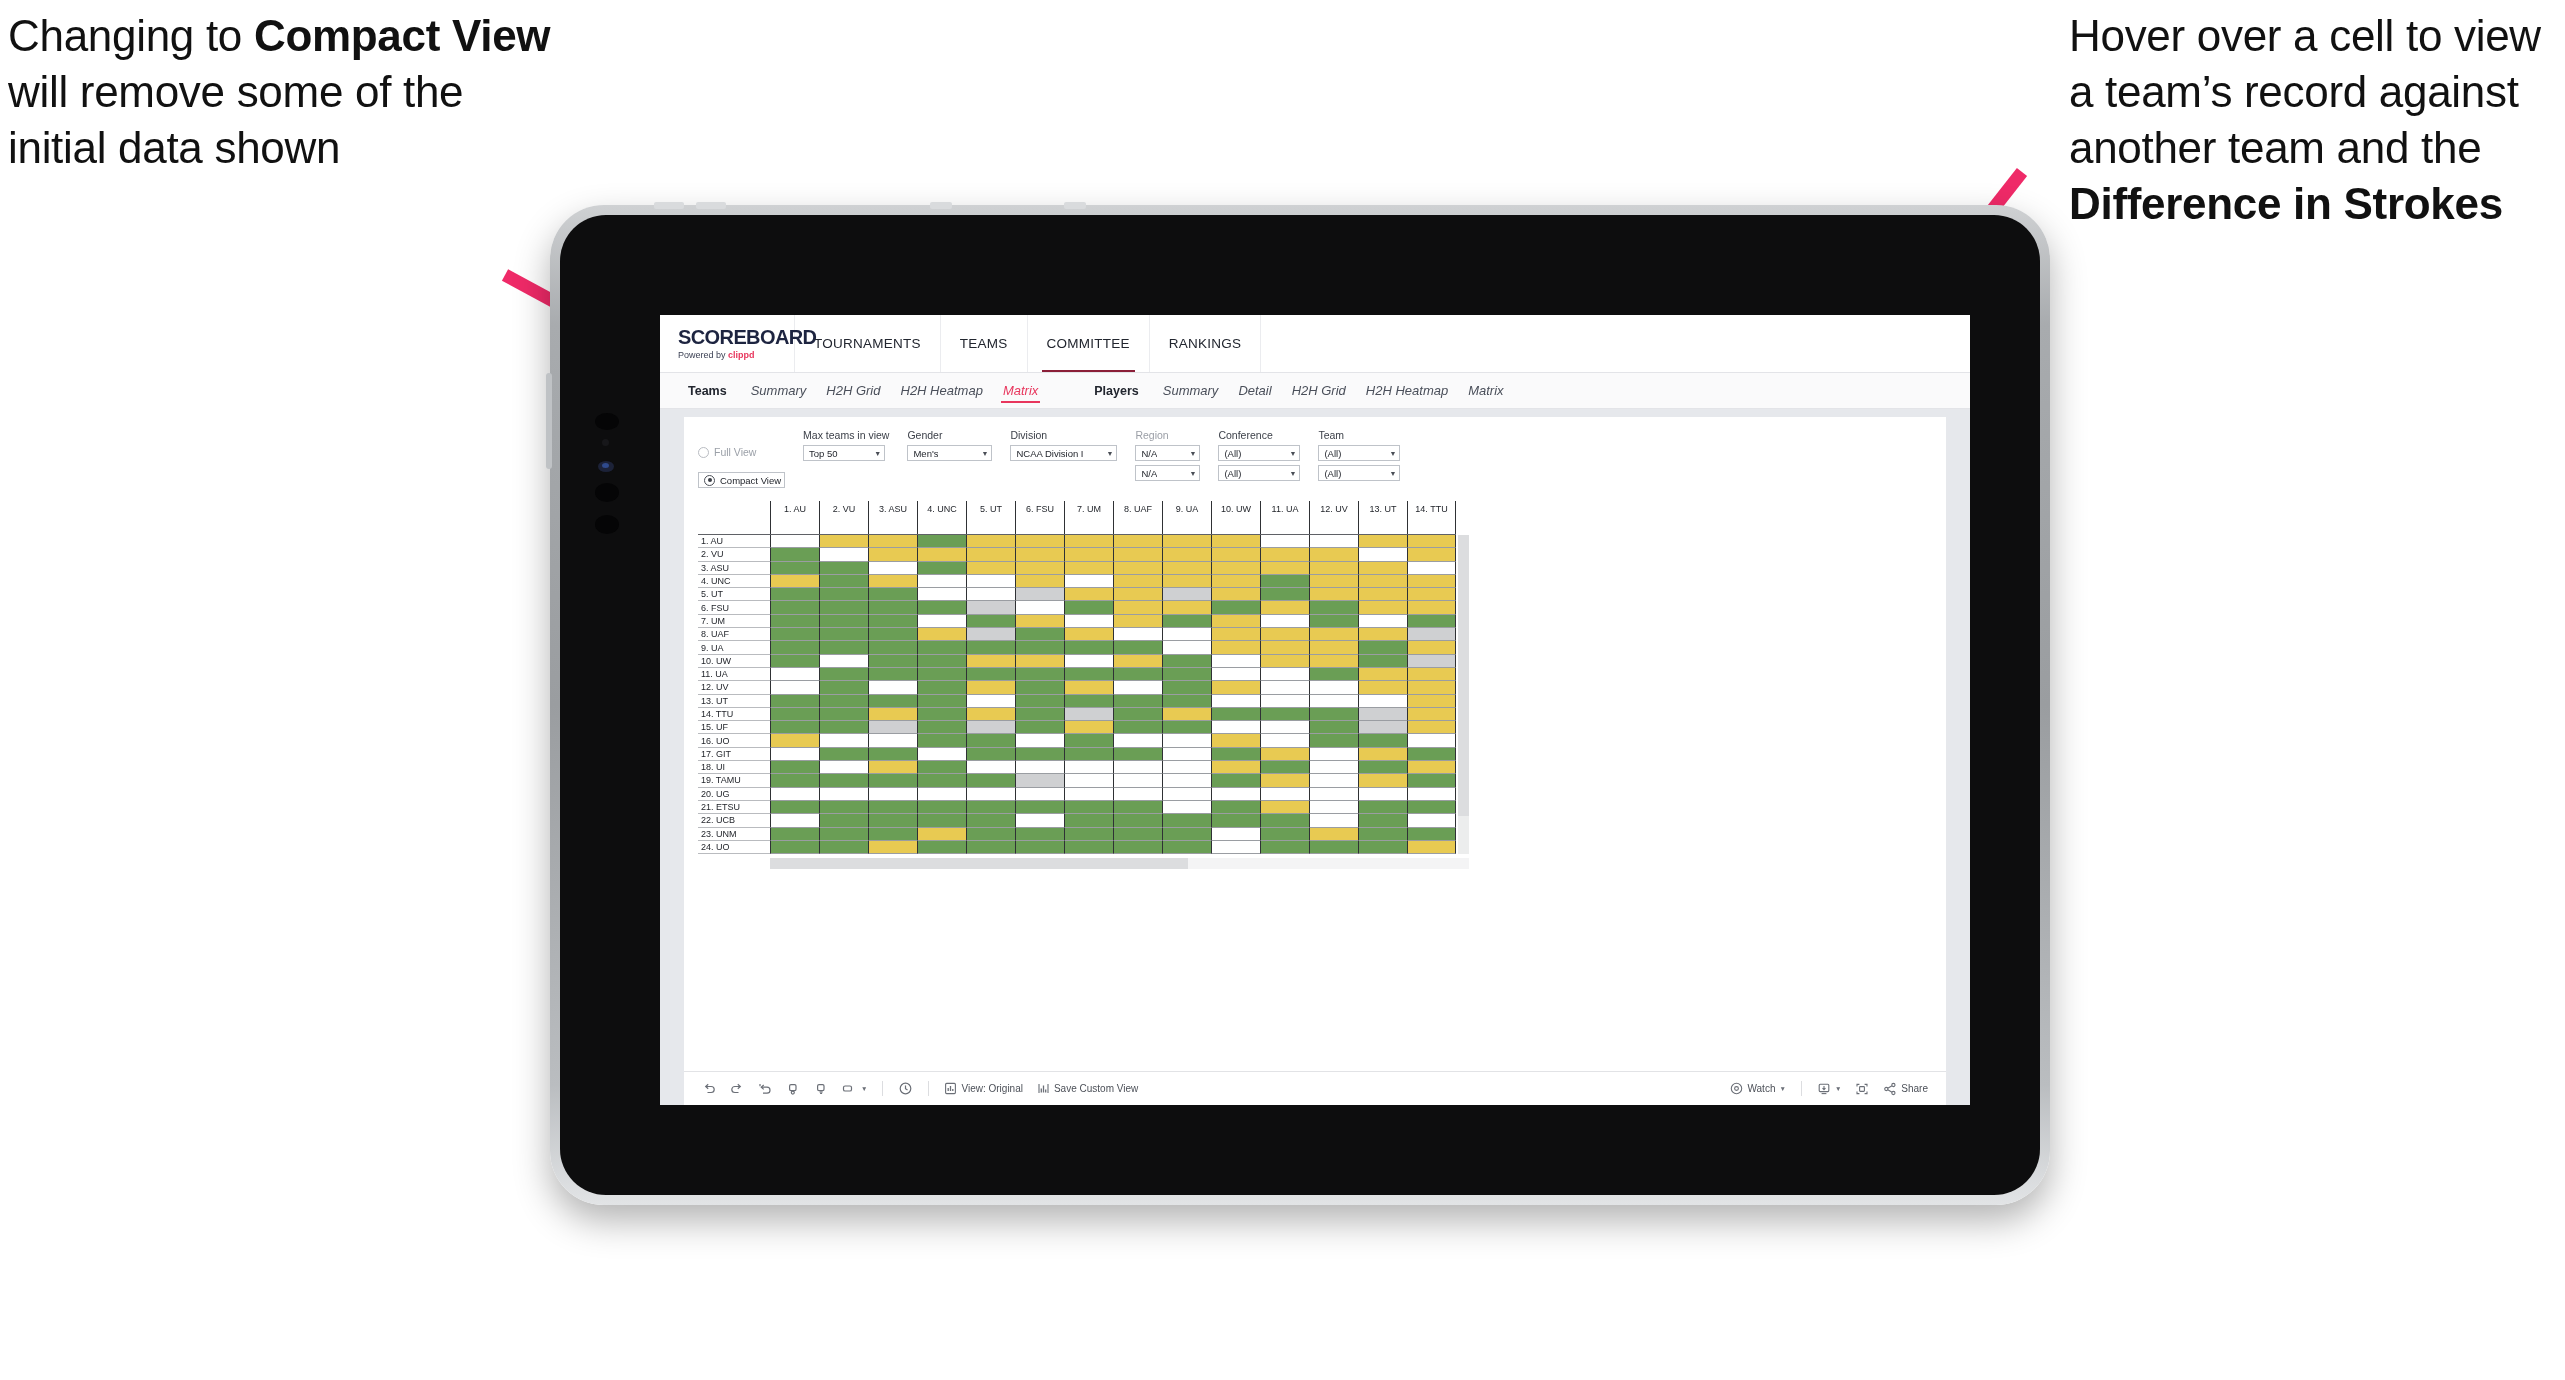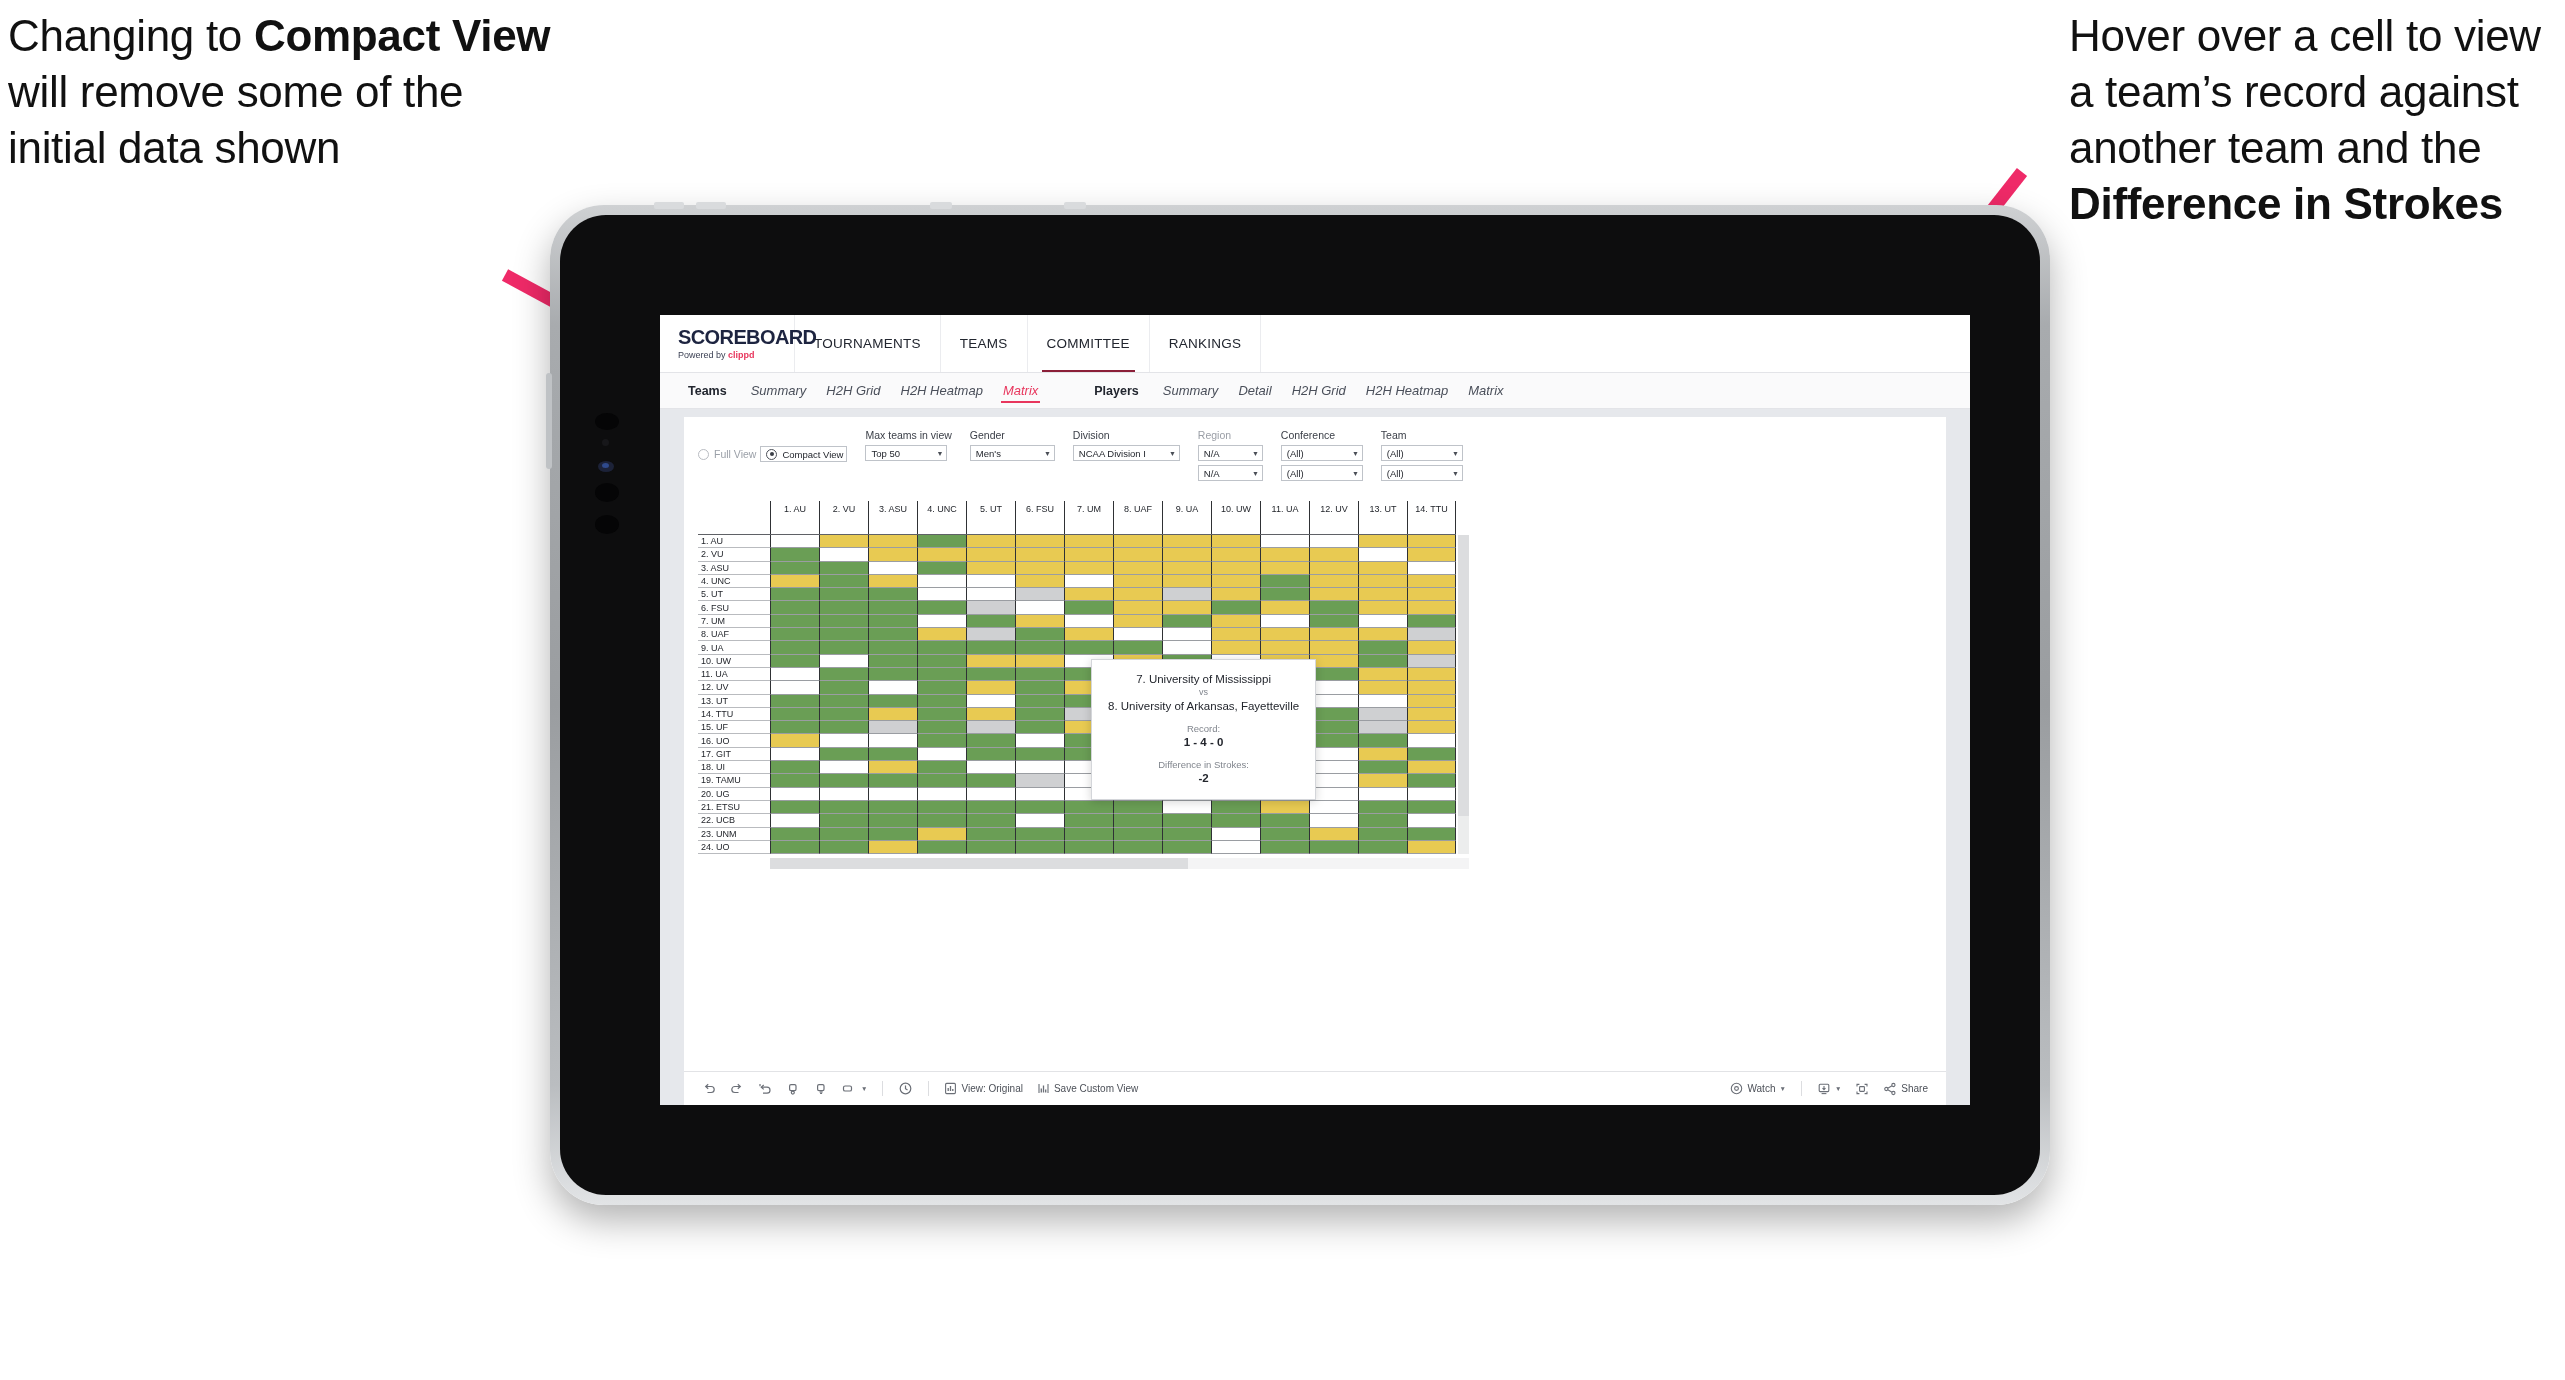--- a/index.html
+++ b/index.html
@@ -79,21 +79,21 @@
 
   
   .appbody { position:absolute; left:0; right:0; top:94px; bottom:0; background:#e6e8ec; padding:8px 24px 0 24px; }
   .sheet { background:#fff; width:100%; height:100%; position:relative; }
 
   
   .filters { display:flex; padding:12px 14px 6px 14px; gap:18px; }
   .f-col { display:flex; flex-direction:column; }
   .f-label { font-size:10.5px; color:#3c4049; margin-bottom:3px; height:13px; }
   .f-label.muted { color:#9a9ea6; }
-  .radio-col { display:flex; flex-direction:row; gap:4px; padding-top:1px; }
+  .radio-col { display:flex; flex-direction:column; gap:14px; padding-top:1px; }
   .radio { display:flex; align-items:center; gap:5px; font-size:10.5px; color:#3c4049; cursor:pointer; }
   .radio .dot { width:11px; height:11px; border-radius:50%; border:1px solid #b9bcc2; background:#fff;
                 display:inline-block; position:relative; flex:none; }
   .radio.sel .dot { border-color:#4c5058; }
   .radio.sel .dot::after { content:""; position:absolute; left:2.5px; top:2.5px; width:4px; height:4px;
                            border-radius:50%; background:#3a3e46; }
   .radio.off { color:#9ba0a8; }
   .sel-wrap { display:flex; flex-direction:column; gap:4px; }
   .sel {
     height:16px; border:1px solid #bfc3c9; background:#fff; display:flex; align-items:center;
@@ -730,31 +730,20 @@
                     <div class="cell c-y last"></div>
                   </div>
                 </div>
               <div class="vscroll" id="vscroll" style="left: 760px; top: 34px; height: 319.2px;">
                   <div class="vthumb" id="vthumb" style="top: 0px; height: 280.896px;"></div>
                 </div>
               <div class="hscroll" id="hscroll" style="left: 72px; top: 357.2px; width: 699px;">
                   <div class="hthumb" id="hthumb" style="left: 0px; width: 418.46px;"></div>
                 </div>
 
-              <div class="tooltip" id="tooltip" style="left: 393px; top: 157.7px;">
-                <div class="tt-team">7. University of Mississippi</div>
-                <div class="tt-vs">vs</div>
-                <div class="tt-team">8. University of Arkansas, Fayetteville</div>
-                <div class="tt-gap"></div>
-                <div class="tt-key">Record:</div>
-                <div class="tt-val">1 - 4 - 0</div>
-                <div class="tt-gap"></div>
-                <div class="tt-key">Difference in Strokes:</div>
-                <div class="tt-val">-2</div>
-              </div>
             </div>
 
             <div class="toolbar">
               <div class="tb">
                   <svg width="14" height="14" viewBox="0 0 14 14" fill="none" stroke="#6b6f77" stroke-width="1.2">
                     <path d="M4 4.5H9.2a3 3 0 010 6H5.5"></path>
                     <path d="M6.2 2.3L3.7 4.5 6.2 6.7"></path>
                   </svg>
                 </div>
               <div class="tb">

